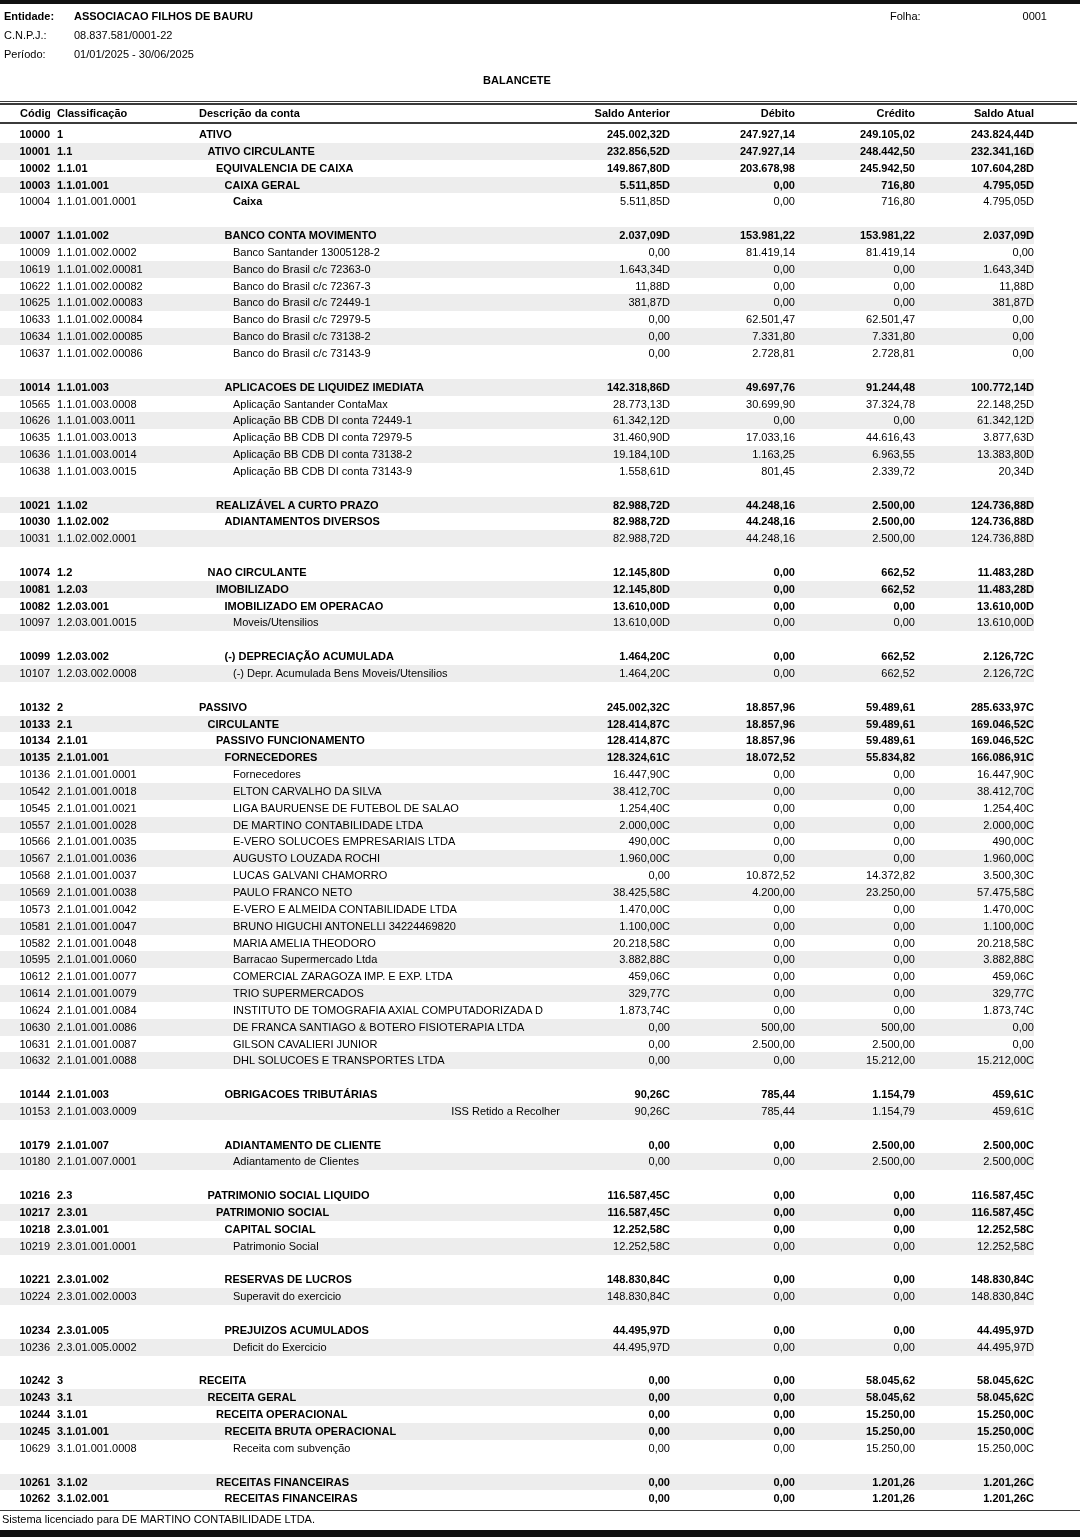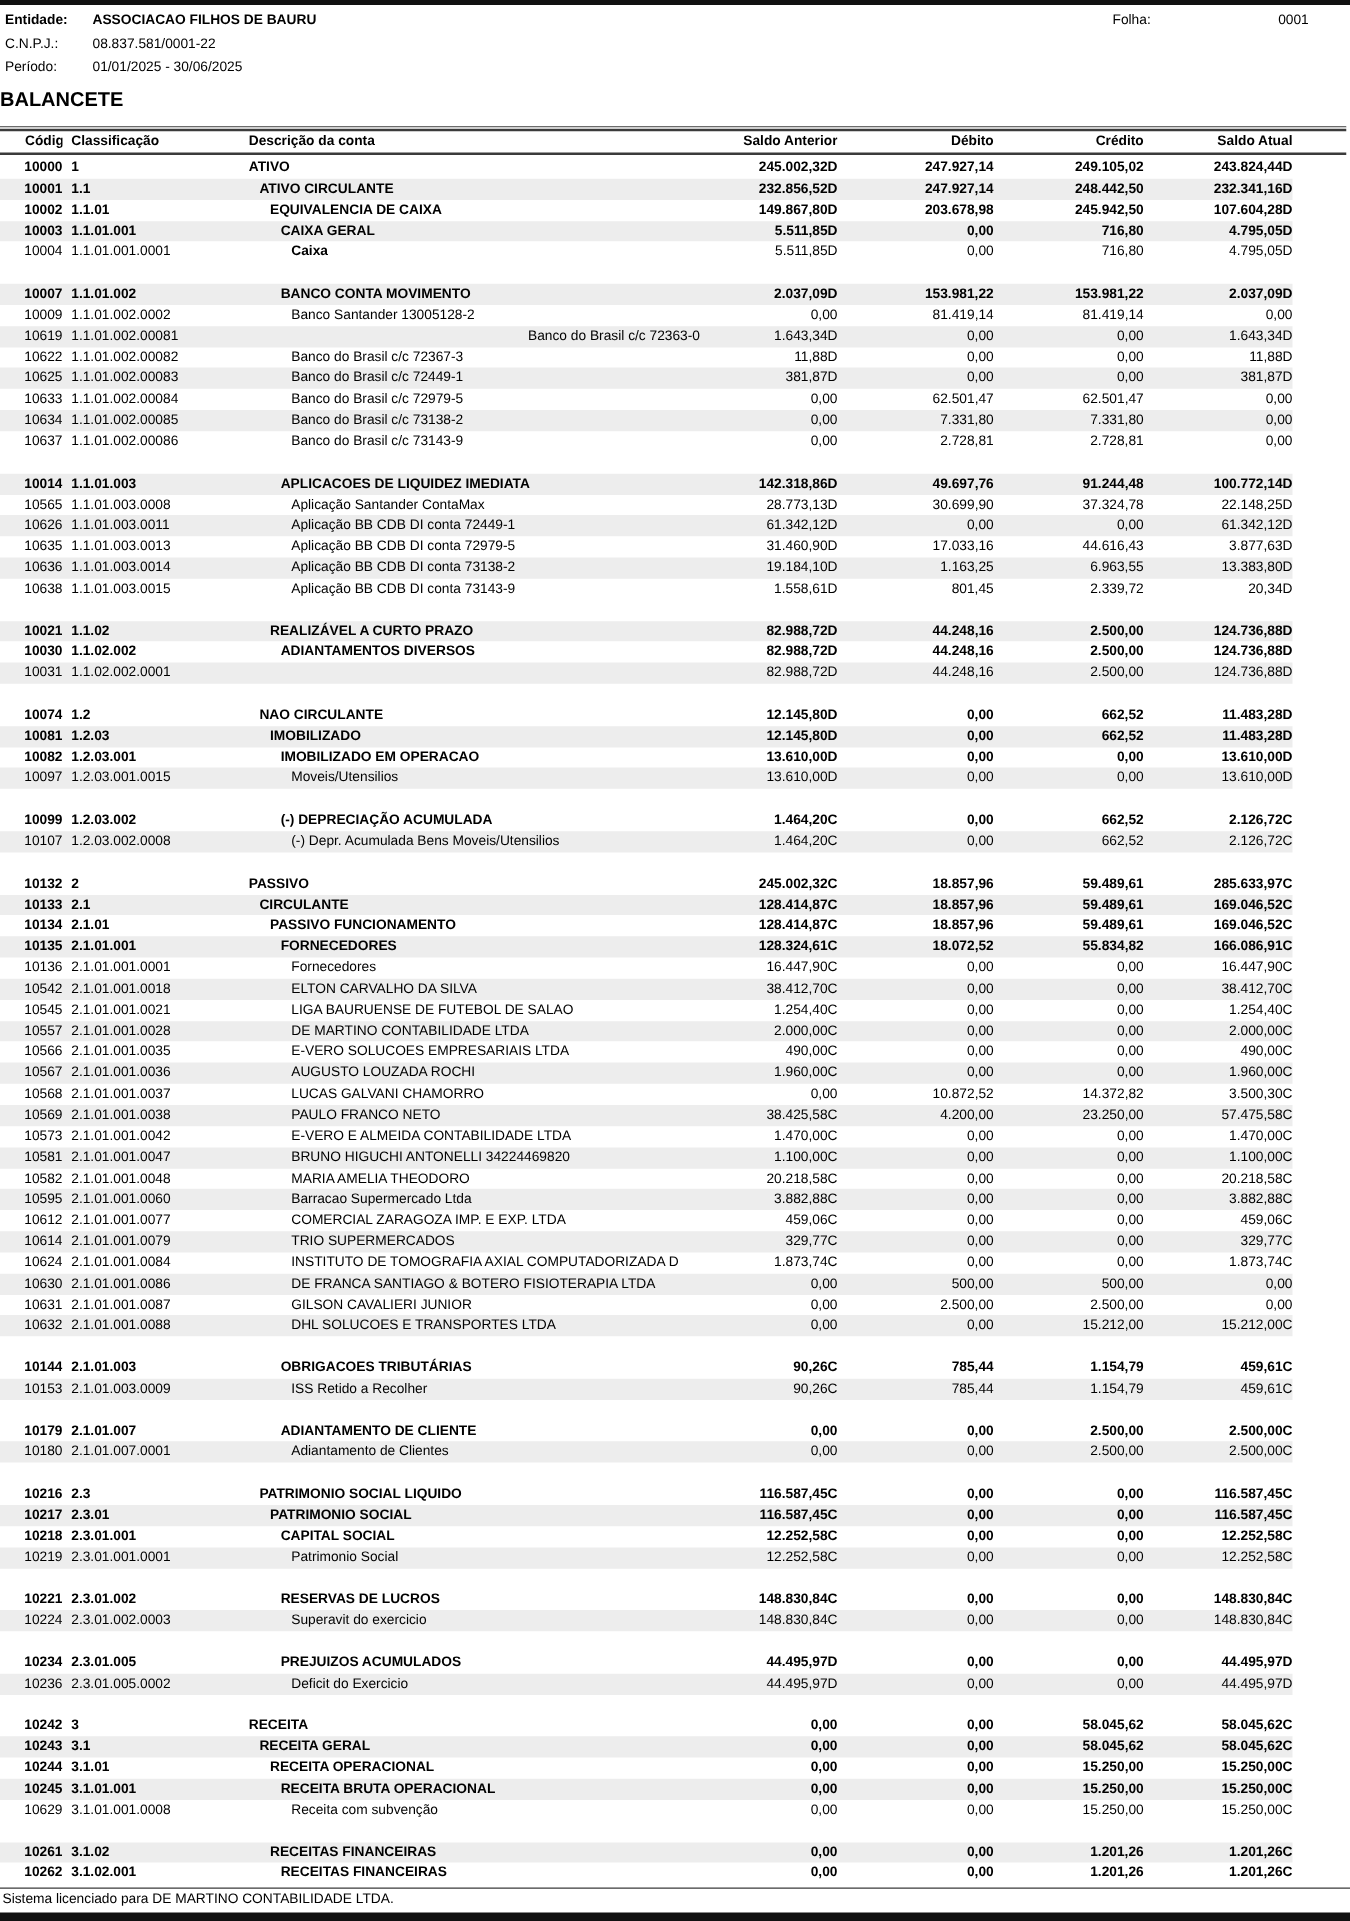--- a/index.html
+++ b/index.html
@@ -8,21 +8,21 @@
        -webkit-font-smoothing:antialiased;}
   .topbar{width:1080px;height:4px;background:var(--bar,#111);}
   .botbar{position:absolute;left:0;bottom:0;width:1080px;height:7px;background:var(--bar,#111);}
   .hdr{position:relative;width:1080px;padding-top:3px;}
   .hdr-line{display:flex;line-height:19px;height:19px;}
   .hdr-label{width:74px;padding-left:4px;box-sizing:border-box;}
   .hdr-value{flex:1;}
   .bold{font-weight:bold;}
   .folha{position:absolute;top:3px;left:890px;line-height:19px;}
   .folha-val{position:absolute;top:3px;left:955px;width:92px;text-align:right;line-height:19px;}
-  .title{width:1034px;text-align:left;font-weight:bold;font-size:16px;margin-top:9px;height:15px;line-height:15px;}
+  .title{width:1034px;text-align:center;font-weight:bold;font-size:11px;margin-top:9px;height:15px;line-height:15px;}
   .thead-wrap{margin-top:13px;}
   .rule-a{width:1077px;height:1px;background:var(--rule,#3b3b3b);}
   .rule-gap{width:1077px;height:1px;background:#fff;}
   .rule-b{width:1077px;height:2px;background:var(--rule,#3b3b3b);}
   .rule-foot{width:1080px;height:1px;background:var(--rule,#3b3b3b);margin-top:3px;}
   .trow{display:flex;width:1034px;height:16.85px;line-height:16.85px;white-space:nowrap;}
   .trow.alt{background:var(--alt,#ededed);}
   .thead{display:flex;width:1034px;height:17px;line-height:17px;font-weight:bold;}
   .cell{box-sizing:border-box;overflow:hidden;}
   .c-code{width:50px;text-align:right;}
@@ -137,21 +137,21 @@
       <div class="cell c-cls">1.1.01.002.0002</div>
       <div class="cell c-desc" style="padding-left: 34px;">Banco Santander 13005128-2</div>
       <div class="cell c-sa">0,00</div>
       <div class="cell c-de">81.419,14</div>
       <div class="cell c-cr">81.419,14</div>
       <div class="cell c-at">0,00</div>
     </div>
     <div class="trow alt">
       <div class="cell c-code">10619</div>
       <div class="cell c-cls">1.1.01.002.00081</div>
-      <div class="cell c-desc" style="padding-left: 34px; text-align: right;">Banco do Brasil c/c 72363-0</div>
+      <div class="cell c-desc" style="padding-left: 34px;">Banco do Brasil c/c 72363-0</div>
       <div class="cell c-sa">1.643,34D</div>
       <div class="cell c-de">0,00</div>
       <div class="cell c-cr">0,00</div>
       <div class="cell c-at">1.643,34D</div>
     </div>
     <div class="trow">
       <div class="cell c-code">10622</div>
       <div class="cell c-cls">1.1.01.002.00082</div>
       <div class="cell c-desc" style="padding-left: 34px;">Banco do Brasil c/c 72367-3</div>
       <div class="cell c-sa">11,88D</div>
@@ -539,21 +539,21 @@
       <div class="cell c-cls">2.1.01.003</div>
       <div class="cell c-desc" style="padding-left: 25.5px;">OBRIGACOES TRIBUTÁRIAS</div>
       <div class="cell c-sa">90,26C</div>
       <div class="cell c-de">785,44</div>
       <div class="cell c-cr">1.154,79</div>
       <div class="cell c-at">459,61C</div>
     </div>
     <div class="trow alt">
       <div class="cell c-code">10153</div>
       <div class="cell c-cls">2.1.01.003.0009</div>
-      <div class="cell c-desc" style="padding-left: 34px;">ISS Retido a Recolher</div>
+      <div class="cell c-desc" style="padding-left: 34px; text-align: right;">ISS Retido a Recolher</div>
       <div class="cell c-sa">90,26C</div>
       <div class="cell c-de">785,44</div>
       <div class="cell c-cr">1.154,79</div>
       <div class="cell c-at">459,61C</div>
     </div>
     <div class="trow blank"></div>
     <div class="trow bold">
       <div class="cell c-code">10179</div>
       <div class="cell c-cls">2.1.01.007</div>
       <div class="cell c-desc" style="padding-left: 25.5px;">ADIANTAMENTO DE CLIENTE</div>

